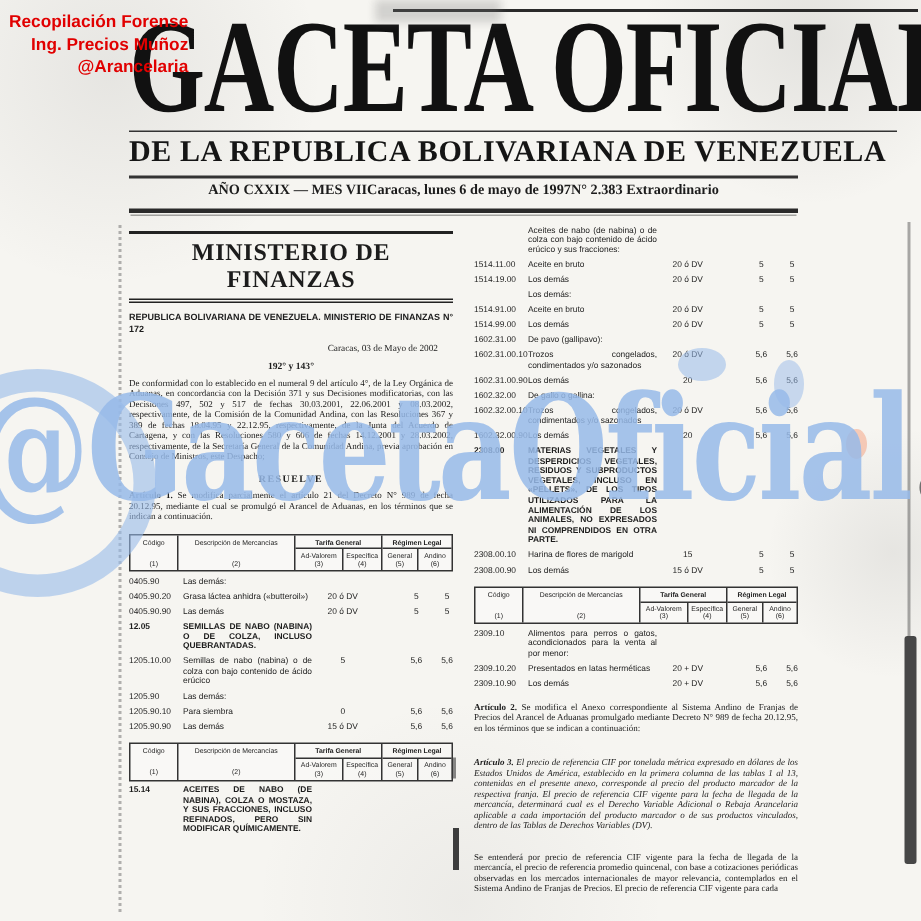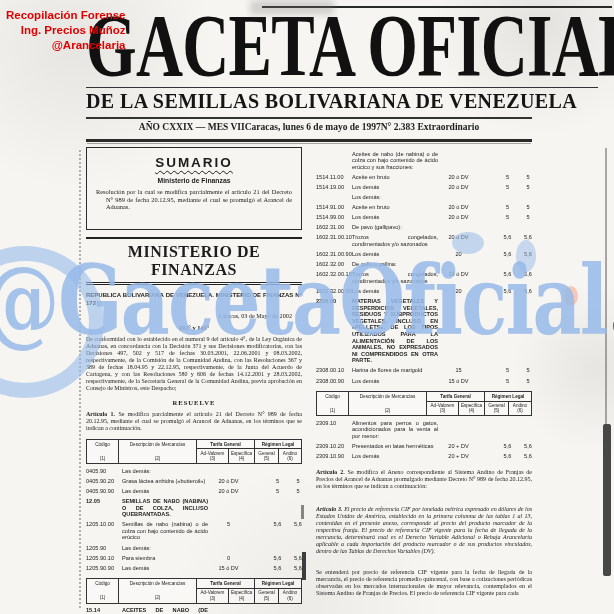--- a/index.html
+++ b/index.html
@@ -95,38 +95,33 @@
 
 <div class="page">
 
   <div class="topline"></div>
   <div class="art-smudge"></div>
 
   <div class="stamp"><span>Recopilación Forense</span><br><span>Ing. Precios Muñoz</span><br><span>@Arancelaria</span></div>
 
   <div class="mast">GACETA OFICIAL</div>
   <div class="mastrule"></div>
-  <div class="subtitle">DE LA SEMILLAS BOLIVARIANA DE VENEZUELA</div>
+  <div class="subtitle">DE LA REPUBLICA BOLIVARIANA DE VENEZUELA</div>
   <div class="rule-a"></div>
   <div class="dateline">
     <span>AÑO CXXIX — MES VII</span>
     <span>Caracas, lunes 6 de mayo de 1997</span>
     <span>N° 2.383 Extraordinario</span>
   </div>
   <div class="rule-b"></div>
 
   <div class="cols">
 
     <div class="col">
 
-      <div class="sumario">
-        <div class="sumario-title"><span>SUMARIO</span></div>
-        <div class="sumario-min">Ministerio de Finanzas</div>
-        <div class="sumario-abs">Resolución por la cual se modifica parcialmente el artículo 21 del Decreto N° 989 de fecha 20.12.95, mediante el cual se promulgó el Arancel de Aduanas.</div>
-      </div>
 
       <div class="minfin">MINISTERIO DE FINANZAS</div>
 
       <div class="letterhead">REPUBLICA BOLIVARIANA DE VENEZUELA. MINISTERIO DE FINANZAS N° 172</div>
       <div class="placedate">Caracas, 03 de Mayo de 2002</div>
       <div class="years">192° y 143°</div>
       <div class="para">De conformidad con lo establecido en el numeral 9 del artículo 4°, de la Ley Orgánica de Aduanas, en concordancia con la Decisión 371 y sus Decisiones modificatorias, con las Decisiones 497, 502 y 517 de fechas 30.03.2001, 22.06.2001 y 08.03.2002, respectivamente, de la Comisión de la Comunidad Andina, con las Resoluciones 367 y 389 de fechas 18.04.95 y 22.12.95, respectivamente, de la Junta del Acuerdo de Cartagena, y con las Resoluciones 580 y 606 de fechas 14.12.2001 y 28.03.2002, respectivamente, de la Secretaría General de la Comunidad Andina, previa aprobación en Consejo de Ministros, este Despacho;</div>
       <div class="resuelve">RESUELVE</div>
       <div class="para"><span class="art-lead">Artículo 1.</span> <span>Se modifica parcialmente el artículo 21 del Decreto N° 989 de fecha 20.12.95, mediante el cual se promulgó el Arancel de Aduanas, en los términos que se indican a continuación.</span></div>
 

